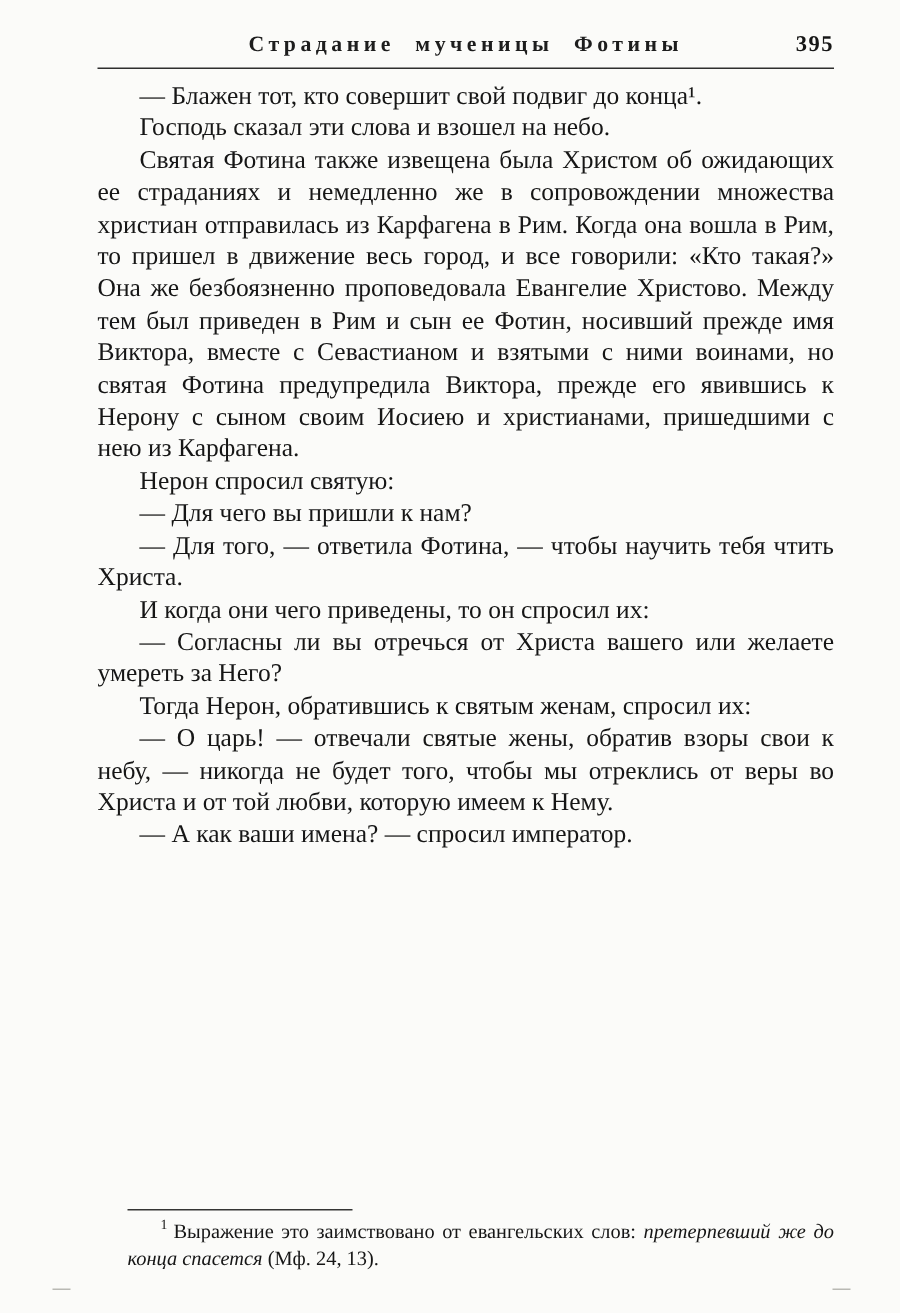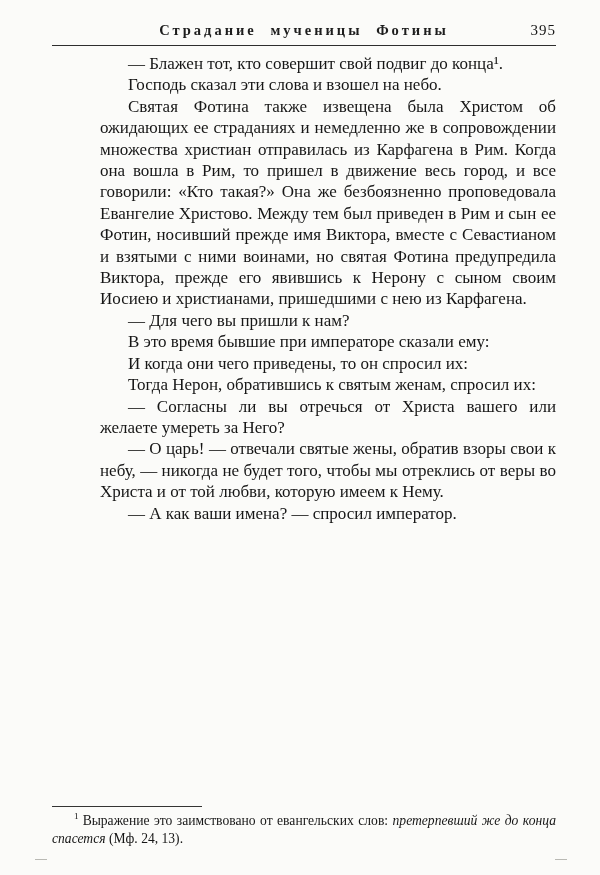--- a/index.html
+++ b/index.html
@@ -6,21 +6,21 @@
   html, body {
     width: 600px;
     background: #fbfbf9;
     font-family: "Liberation Serif", serif;
     color: #161616;
   }
   .page {
     position: relative;
     width: 600px;
     height: 875px;
-    padding: 22px 44px 26px 52px;
+    padding: 22px 44px 26px 65px;
     display: flex;
     flex-direction: column;
     background: #fbfbf9;
   }
   
   .header {
     position: relative;
     height: 22px;
     font-size: 14.5px;
   }
@@ -32,40 +32,40 @@
     word-spacing: 7px;
     font-weight: bold;
     color: #1d1d1d;
   }
   .page-number {
     position: absolute;
     right: 0;
     top: 0;
     letter-spacing: 1px;
     font-size: 15px;
+    font-weight: bold;
   }
   .header-rule {
     border: none;
     border-top: 1.2px solid #2e2e2e;
     margin-top: 1px;
   }
   
   .body-text {
     flex: 1;
     padding-top: 7px;
     font-size: 17px;
     line-height: 21.4px;
     text-align: justify;
-    margin-left: 48px;
   }
   .body-text p.para {
     text-indent: 28px;
   }
   
-  .footer { padding-top: 2px; }
+  .footer { padding-top: 2px; margin-left: 20px; }
   .footnote-rule {
     border: none;
     border-top: 1px solid #343434;
     width: 150px;
     margin: 0 0 5px 0;
   }
   .footnote {
     font-size: 13.6px;
     line-height: 18.6px;
     text-align: justify;
@@ -97,25 +97,26 @@
     <div class="header-title">Страдание мученицы Фотины</div>
     <div class="page-number">395</div>
   </header>
   <hr class="header-rule">
 
   <main class="body-text">
 
   <p class="para">— Блажен тот, кто совершит свой подвиг до конца¹.</p>
       <p class="para">Господь сказал эти слова и взошел на небо.</p>
       <p class="para">Святая Фотина также извещена была Христом об ожидающих ее страданиях и немедленно же в сопровождении множества христиан отправилась из Карфагена в Рим. Когда она вошла в Рим, то пришел в движение весь город, и все говорили: «Кто такая?» Она же безбоязненно проповедовала Евангелие Христово. Между тем был приведен в Рим и сын ее Фотин, носивший прежде имя Виктора, вместе с Севастианом и взятыми с ними воинами, но святая Фотина предупредила Виктора, прежде его явившись к Нерону с сыном своим Иосиею и христианами, пришедшими с нею из Карфагена.</p>
+      <p class="para">Нерон спросил святую:</p>
       <p class="para">— Для чего вы пришли к нам?</p>
-      <p class="para">В это время бывшие при императоре сказали ему:</p>
+      <p class="para">— Для того, — ответила Фотина, — чтобы научить тебя чтить Христа.</p>
       <p class="para">И когда они чего приведены, то он спросил их:</p>
+      <p class="para">— Согласны ли вы отречься от Христа вашего или желаете умереть за Него?</p>
       <p class="para">Тогда Нерон, обратившись к святым женам, спросил их:</p>
-      <p class="para">— Согласны ли вы отречься от Христа вашего или желаете умереть за Него?</p>
       <p class="para">— О царь! — отвечали святые жены, обратив взоры свои к небу, — никогда не будет того, чтобы мы отреклись от веры во Христа и от той любви, которую имеем к Нему.</p>
       <p class="para">— А как ваши имена? — спросил император.</p>
     </main>
 
   <footer class="footer">
     <hr class="footnote-rule">
     <p class="footnote"><sup>1</sup><span>Выражение это заимствовано от евангельских слов: </span><em>претерпевший же до конца спасется</em><span> (Мф. 24, 13).</span></p>
   </footer>
 
   <div class="mark mark-left"></div>

